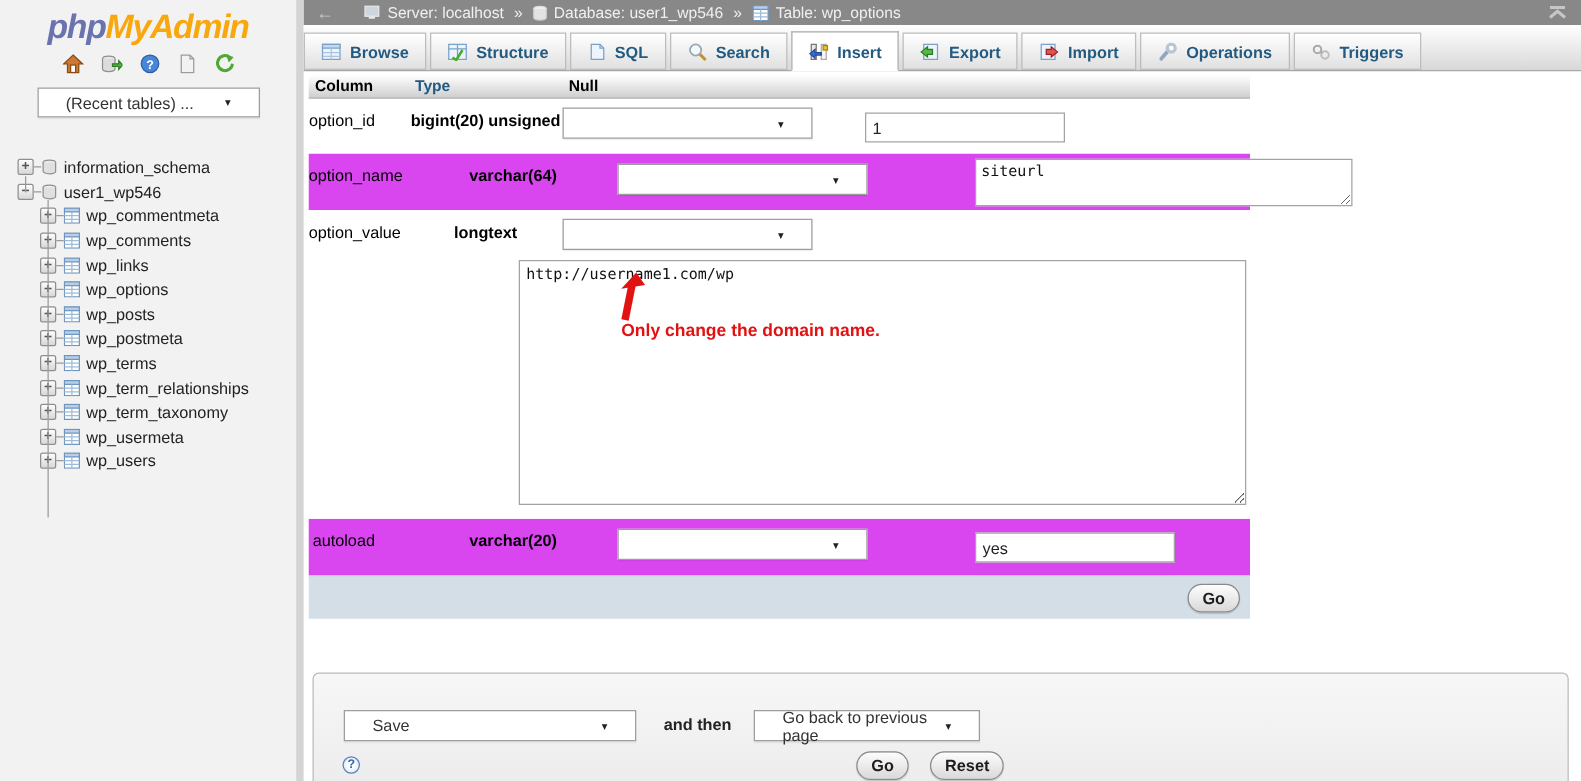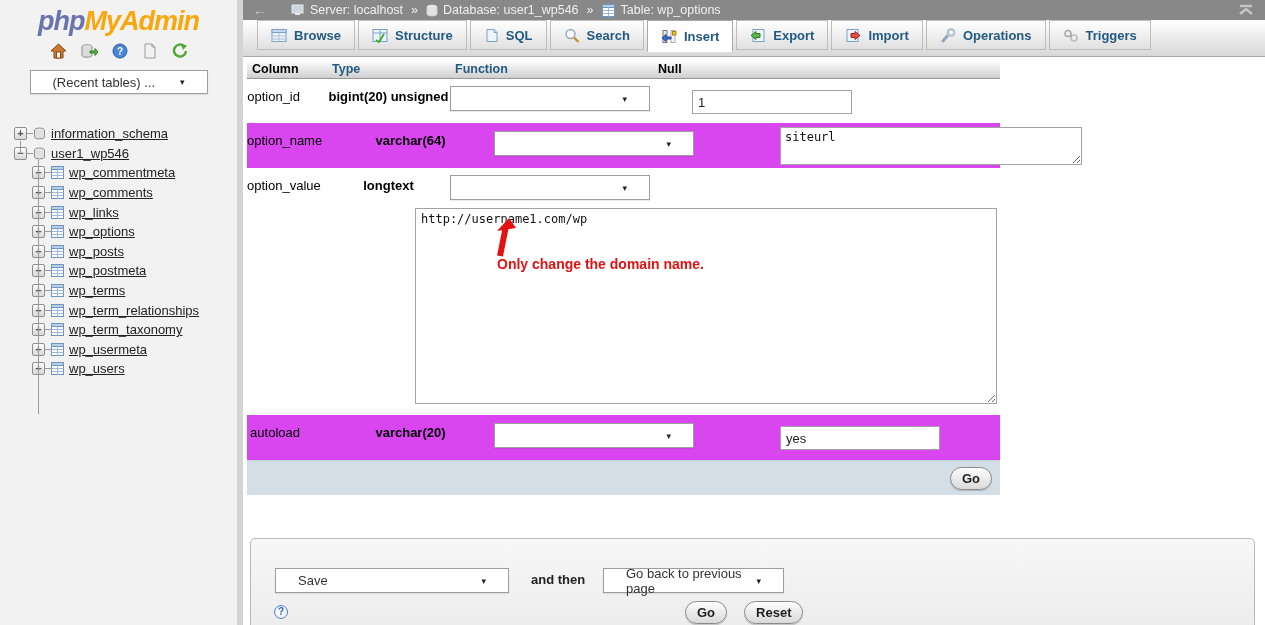--- a/index.html
+++ b/index.html
@@ -21,33 +21,33 @@
   .selbox .arr { font-size:9px; color:#222; }
   #tree { position:relative; margin-top:30px; font-size:13px; color:#222; }
   .trow { height:19.6px; display:flex; align-items:center; white-space:nowrap; }
   .d0 { padding-left:14px; }
   .d1 { padding-left:32px; }
   .dnew { padding-left:45px; }
   .expander { width:13px; height:13px; border:1px solid #8e8e8e; border-radius:2px;
               background:linear-gradient(#fdfdfd,#d8d8d8); font-size:11px; line-height:10px; text-align:center;
               color:#555; font-weight:bold; flex:0 0 13px; cursor:pointer; }
   .tick { width:6px; height:1px; background:#9a9a9a; flex:0 0 6px; }
-  .tlabel { margin-left:5px;text-decoration:underline; }
+  .tlabel { margin-left:5px; }
   .rail { position:absolute; width:1px; background:#9a9a9a; }
 
   
   #main { flex:1; position:relative; background:#fff; }
   #topbar { height:20px; background:#888; color:#f0f0f0; font-size:12.5px; display:flex; align-items:center; padding:0 10px; }
   #topbar .crumb { display:flex; align-items:center; gap:5px; margin-left:16px; }
   #topbar .sep { margin:0 3px; }
   .backbtn { color:#c9c9c9; font-size:14px; width:22px; cursor:pointer; }
   .collapse { margin-left:auto; cursor:pointer; }
 
   #tabbar { height:37px; background:linear-gradient(#ffffff,#d8d8d8); border-bottom:1px solid #a8a8a8;
-            display:flex; align-items:flex-start; padding-left:14px; }
+            display:flex; align-items:flex-end; }
   .tab { height:30px; display:flex; align-items:center; gap:7px; padding:0 13px; margin-right:3px;
          border:1px solid #bdbdbd; background:linear-gradient(#ffffff,#e0e0e0);
          font-size:13px; font-weight:bold; color:#235a81; cursor:pointer; }
   .tab.active { background:#fff; border-color:#a8a8a8; border-bottom:1px solid #fff; margin-bottom:-1px; height:32px; }
 
   #insert-table { width:753px; margin:3px 0 0 4px; font-size:13px; }
   .tr { display:grid; grid-template-columns:80px 123px 203px 39px 308px; }
   .thead { background:linear-gradient(#ffffff,#cfcfcf); border-bottom:1px solid #979797; height:19px; }
   .th { font-size:12.5px; font-weight:bold; padding:2px 0 0 5px; color:#000; }
   .th.link { color:#235a81; }
@@ -387,21 +387,20 @@
             <line x1="7" y1="7.5" x2="9" y2="8.5" stroke="#a9a9a9" stroke-width="1.4"></line>
           </svg>
           <span>Triggers</span>
         </div>
     </nav>
 
     <div id="insert-table">
       <div class="tr thead">
         <div class="th">Column</div>
         <div class="th link">Type</div>
-        <div class="th link">Function</div>
         <div class="th">Null</div>
       </div>
 
       <div class="tr row-w r1">
         <div class="c-col">option_id</div>
         <div class="c-type">bigint(20) unsigned</div>
         <div>
             <div class="selbox fsel">
               <span></span>
               <span class="arr">▾</span>

